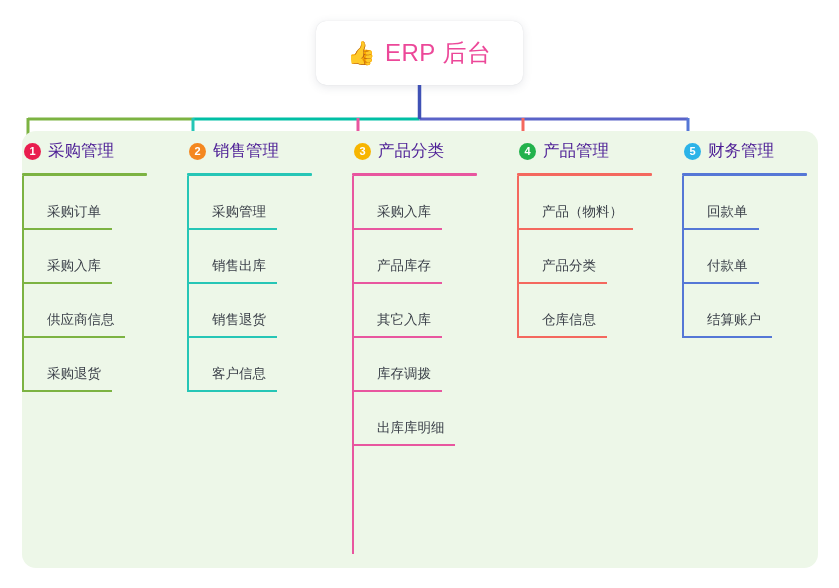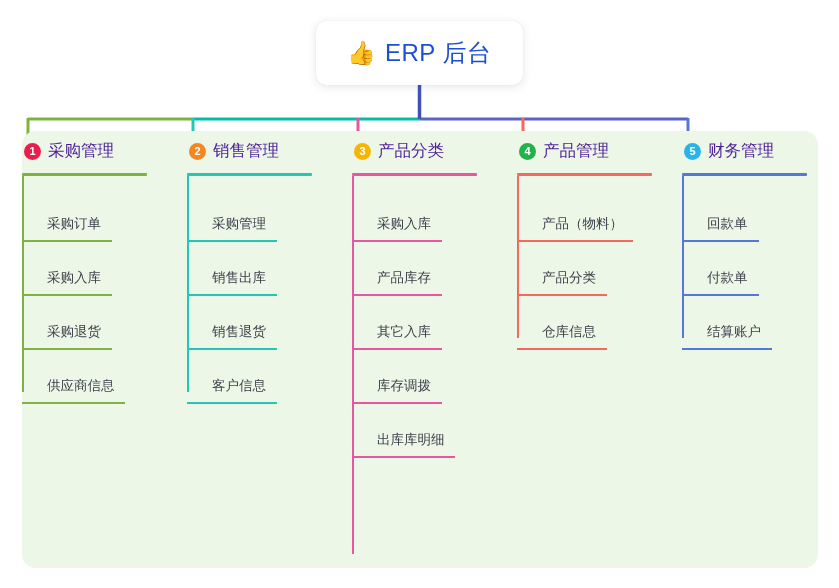--- a/index.html
+++ b/index.html
@@ -39,21 +39,21 @@
     gap: 9px;
     box-sizing: border-box;
   }
   .root-emoji {
     font-size: 23px;
     line-height: 1;
     font-family: "DejaVu Sans", sans-serif;
   }
   .root-title {
     font-size: 24px;
-    color: #1d4ed8;
+    color: #ec4899;
     letter-spacing: 0.5px;
     white-space: nowrap;
   }
 
   
   #connectors {
     position: absolute;
     left: 0;
     top: 0;
     width: 839px;
@@ -112,21 +112,21 @@
   }
   .col-underline {
     height: 3px;
     border-radius: 1px;
     margin-top: 2px;
   }
 
   
   .leaves {
     position: relative;
-    padding-top: 12px;
+    padding-top: 0;
   }
   .spine {
     position: absolute;
     left: 0px;
     top: 0;
     width: 2px;
   }
   .leaf {
     position: relative;
     height: 54px;
@@ -184,27 +184,27 @@
           <div class="spine" style="background: rgb(124, 179, 66); height: 216px;"></div>
           <div class="leaf">
             <span class="leaf-text">采购订单</span>
             <div class="leaf-rule" style="background: rgb(124, 179, 66); width: 90px;"></div>
           </div>
           <div class="leaf">
             <span class="leaf-text">采购入库</span>
             <div class="leaf-rule" style="background: rgb(124, 179, 66); width: 90px;"></div>
           </div>
           <div class="leaf">
+            <span class="leaf-text">供应商信息</span>
+            <div class="leaf-rule" style="background: rgb(124, 179, 66); width: 103px;"></div>
+          </div>
+          <div class="leaf">
             <span class="leaf-text">采购退货</span>
             <div class="leaf-rule" style="background: rgb(124, 179, 66); width: 90px;"></div>
           </div>
-          <div class="leaf">
-            <span class="leaf-text">供应商信息</span>
-            <div class="leaf-rule" style="background: rgb(124, 179, 66); width: 103px;"></div>
-          </div>
         </div>
       </div>
       <div class="column" style="left: 165px; width: 150px;">
         <div class="col-head">
           <span class="badge" style="background: rgb(244, 135, 31);">2</span>
           <span class="col-title">销售管理</span>
         </div>
         <div class="col-underline" style="background: rgb(38, 198, 182); width: 125px;"></div>
         <div class="leaves">
           <div class="spine" style="background: rgb(38, 198, 182); height: 216px;"></div>

